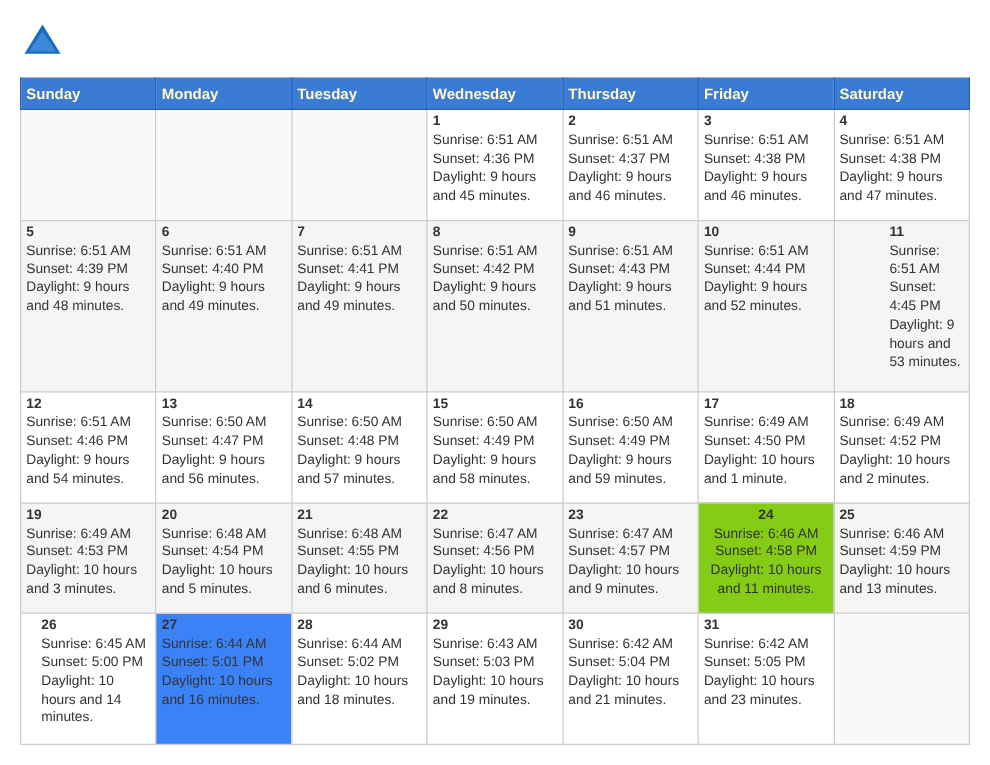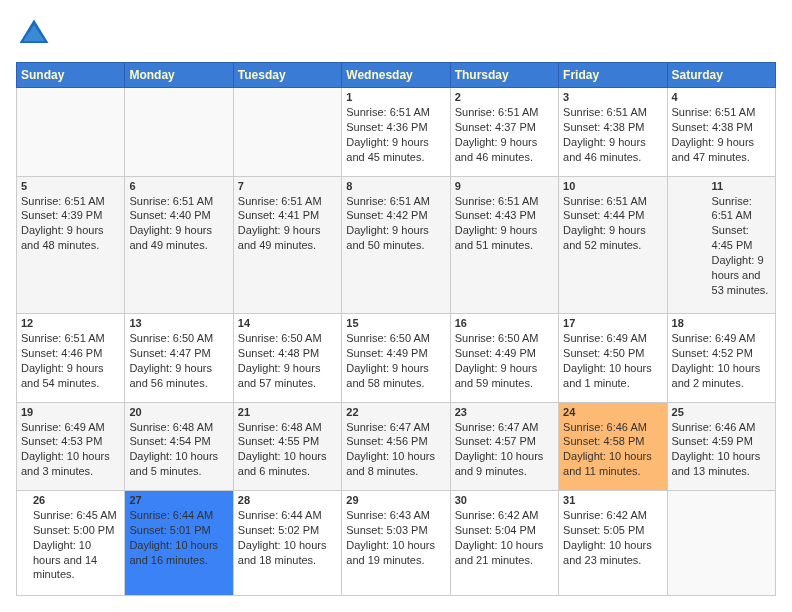--- a/index.html
+++ b/index.html
@@ -271,21 +271,21 @@
             <div class="day-info">Sunrise: 6:47 AM
 Sunset: 4:56 PM
 Daylight: 10 hours and 8 minutes.</div>
           </td>
           <td style="background: rgb(245, 245, 245);">
             <span class="day-num">23</span>
             <div class="day-info">Sunrise: 6:47 AM
 Sunset: 4:57 PM
 Daylight: 10 hours and 9 minutes.</div>
           </td>
-          <td style="background: #fdba74;">
+          <td style="background: #84cc16; text-align: center;">
             <span class="day-num">24</span>
             <div class="day-info">Sunrise: 6:46 AM
 Sunset: 4:58 PM
 Daylight: 10 hours and 11 minutes.</div>
           </td>
           <td style="background: rgb(245, 245, 245); margin-left: 44px;">
             <span class="day-num">25</span>
             <div class="day-info">Sunrise: 6:46 AM
 Sunset: 4:59 PM
 Daylight: 10 hours and 13 minutes.</div>

